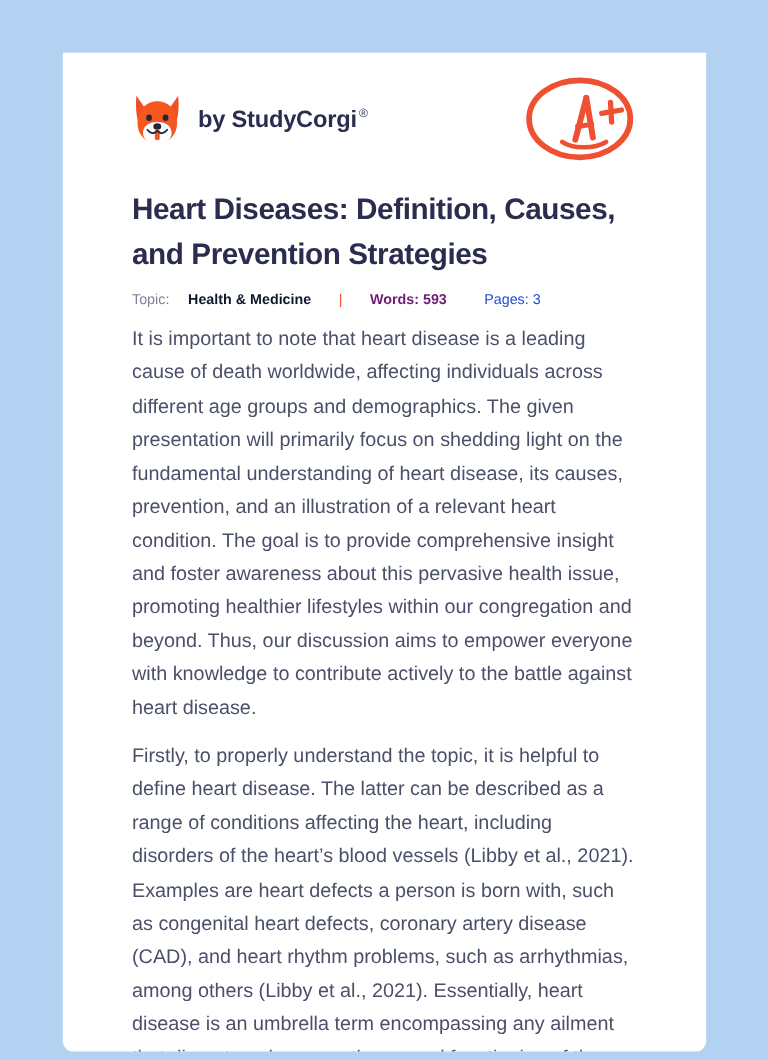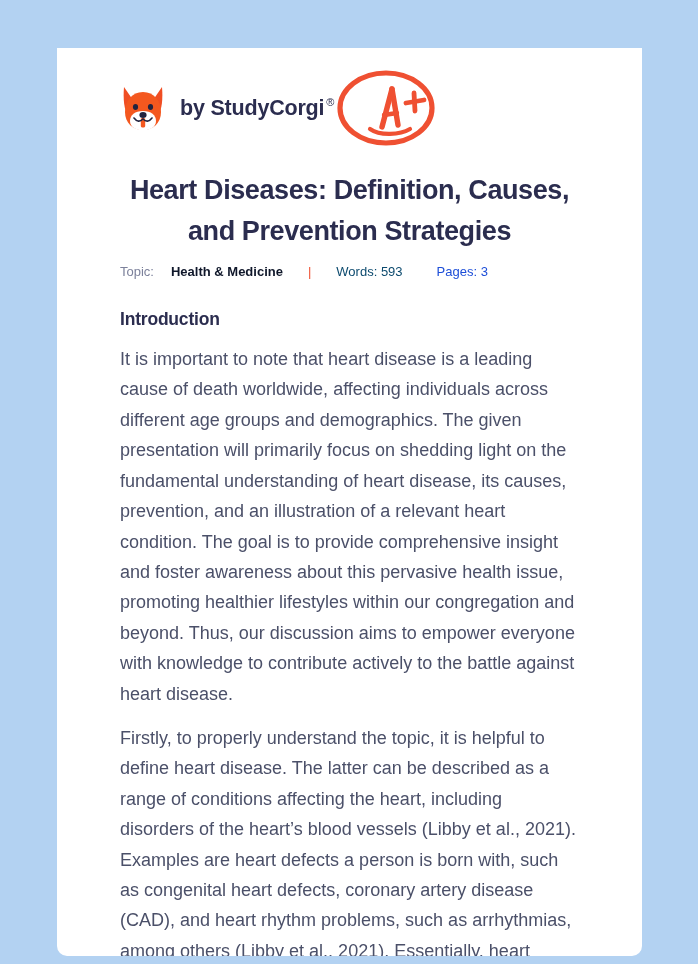--- a/index.html
+++ b/index.html
@@ -28,20 +28,21 @@
   }
 
   .page-inner {
     padding: 0 63px;
   }
 
   
   .doc-header {
     display: flex;
     align-items: center;
+    justify-content: space-between;
     height: 104px;
     padding-top: 8px;
   }
 
   .brand {
     display: flex;
     align-items: center;
     gap: 14px;
   }
 
@@ -74,21 +75,20 @@
   }
 
   
   .doc-title {
     font-size: 27px;
     line-height: 1.52;
     font-weight: bold;
     color: #2b2d4f;
     letter-spacing: -0.4px;
     margin: 10px 0 0 0;
-    text-align: center;
   }
 
   .doc-meta {
     margin-top: 12px;
     font-size: 13px;
     color: #7c819b;
     display: flex;
     align-items: baseline;
     flex-wrap: wrap;
     gap: 12px;
@@ -96,21 +96,21 @@
   .doc-meta .meta-label { color: #7c819b; }
   .doc-meta .meta-topic {
     color: #0f172a;
     font-weight: bold;
     margin-left: 5px;
   }
   .doc-meta .meta-sep {
     color: #ef5032;
     margin: 0 13px;
   }
-  .doc-meta .meta-words { color: #0c4a6e; }
+  .doc-meta .meta-words { color: #701a75; font-weight: bold; }
   .doc-meta .meta-pages { color: #1d4ed8; margin-left: 22px; }
 
   
   .section { margin-top: 0; }
 
   .section-heading {
     font-size: 17.5px;
     font-weight: bold;
     color: #2b2d4f;
     letter-spacing: -0.2px;
@@ -179,21 +179,20 @@
 
     <div class="doc-meta">
       <span class="meta-label">Topic:</span>
       <span class="meta-topic">Health &amp; Medicine</span>
       <span class="meta-sep">|</span>
       <span class="meta-words">Words: 593</span>
       <span class="meta-pages">Pages: 3</span>
     </div>
 
     <div class="section">
-      <h2 class="section-heading">Introduction</h2>
       <p class="section-body">It is important to note that heart disease is a leading cause of death worldwide, affecting individuals across different age groups and demographics. The given presentation will primarily focus on shedding light on the fundamental understanding of heart disease, its causes, prevention, and an illustration of a relevant heart condition. The goal is to provide comprehensive insight and foster awareness about this pervasive health issue, promoting healthier lifestyles within our congregation and beyond. Thus, our discussion aims to empower everyone with knowledge to contribute actively to the battle against heart disease.</p>
     </div>
 
     <div class="section">
       <p class="section-body">Firstly, to properly understand the topic, it is helpful to define heart disease. The latter can be described as a range of conditions affecting the heart, including disorders of the heart’s blood vessels (Libby et al., 2021). Examples are heart defects a person is born with, such as congenital heart defects, coronary artery disease (CAD), and heart rhythm problems, such as arrhythmias, among others (Libby et al., 2021). Essentially, heart disease is an umbrella term encompassing any ailment that disrupts or hampers the normal functioning of the heart. Hence, the fundamental aspects of heart disease are the problems obstructing the heart’s regular operation or anatomy, influencing the whole circulatory system.</p>
     </div>
 
     <div class="section">
       <h2 class="section-heading">Topic</h2>
 

